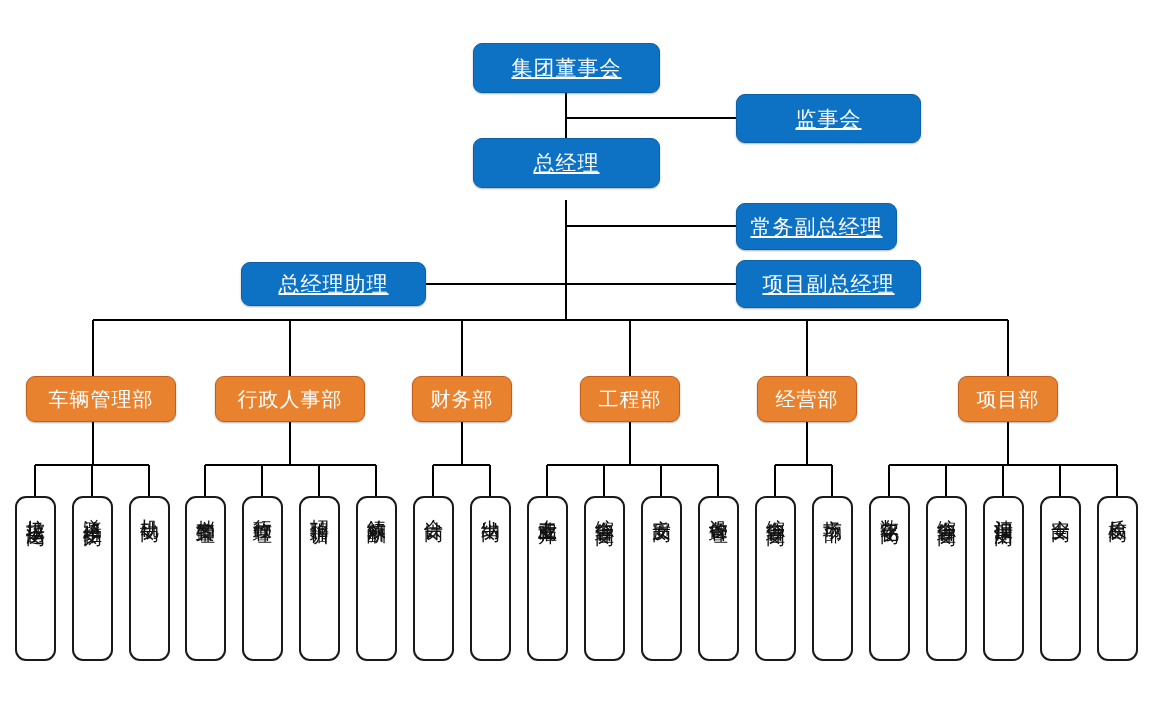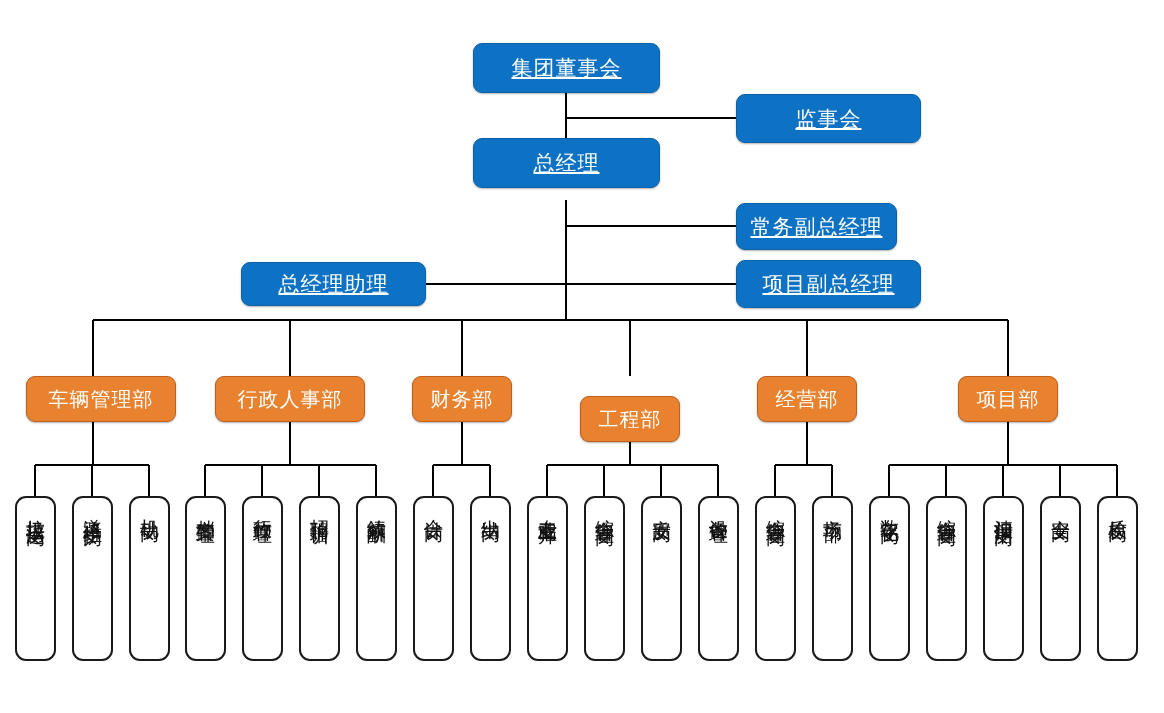--- a/index.html
+++ b/index.html
@@ -112,21 +112,21 @@
   <div class="node exec" style="left: 473px; top: 43px; width: 187px; height: 50px;">集团董事会</div>
   <div class="node exec" style="left: 736px; top: 94px; width: 185px; height: 49px;">监事会</div>
   <div class="node exec" style="left: 473px; top: 138px; width: 187px; height: 50px;">总经理</div>
   <div class="node exec" style="left: 736px; top: 203px; width: 161px; height: 47px;">常务副总经理</div>
   <div class="node exec" style="left: 241px; top: 262px; width: 185px; height: 44px;">总经理助理</div>
   <div class="node exec" style="left: 736px; top: 260px; width: 185px; height: 48px;">项目副总经理</div>
 
   <div class="node dept" style="left: 18px; top: 376px; width: 150px; height: 46px; margin-left: 8px;">车辆管理部</div>
   <div class="node dept" style="left: 412px; top: 376px; width: 100px; height: 46px;">财务部</div>
   <div class="node dept" style="left: 215px; top: 376px; width: 150px; height: 46px;">行政人事部</div>
-  <div class="node dept" style="left: 580px; top: 396px; width: 100px; height: 46px;">工程部</div>
+  <div class="node dept" style="left: 580px; top: 376px; width: 100px; height: 46px;">工程部</div>
   <div class="node dept" style="left: 757px; top: 376px; width: 100px; height: 46px;">经营部</div>
   <div class="node dept" style="left: 958px; top: 376px; width: 100px; height: 46px;">项目部</div>
 
   <div class="node post" style="left: 15px; top: 496px; width: 41px; height: 165px;">垃圾清运岗</div>
   <div class="node post" style="left: 72px; top: 496px; width: 41px; height: 165px;">道路维护岗</div>
   <div class="node post" style="left: 129px; top: 496px; width: 41px; height: 165px;">机动岗</div>
   <div class="node post" style="left: 185px; top: 496px; width: 41px; height: 165px;">档案管理</div>
   <div class="node post" style="left: 242px; top: 496px; width: 41px; height: 165px;">行政管理</div>
   <div class="node post" style="left: 299px; top: 496px; width: 41px; height: 165px;">招聘培训</div>
   <div class="node post" style="left: 356px; top: 496px; width: 41px; height: 165px;">绩效薪酬</div>

